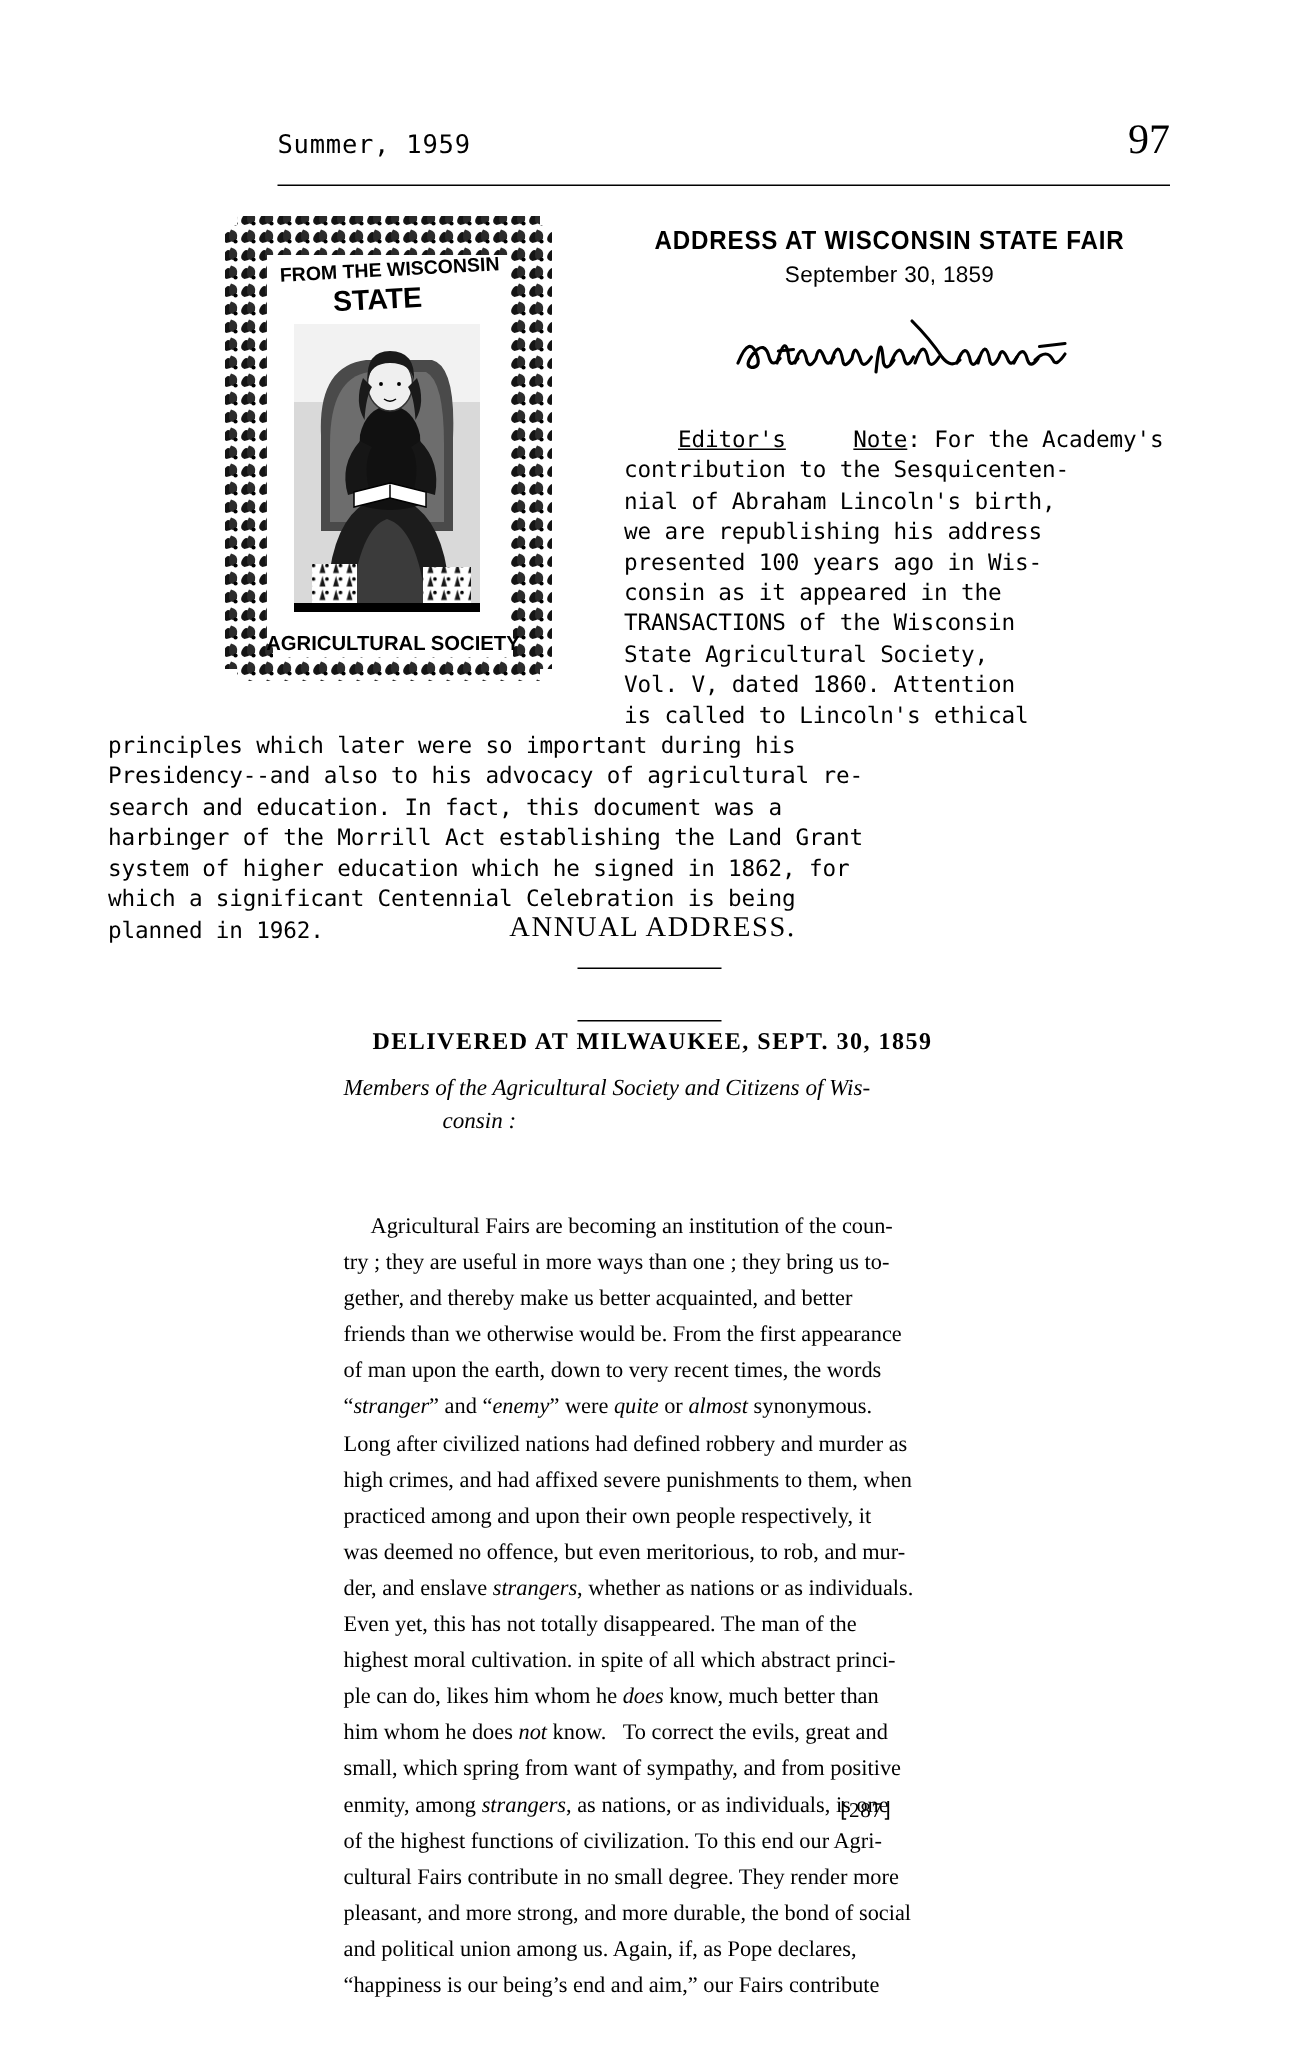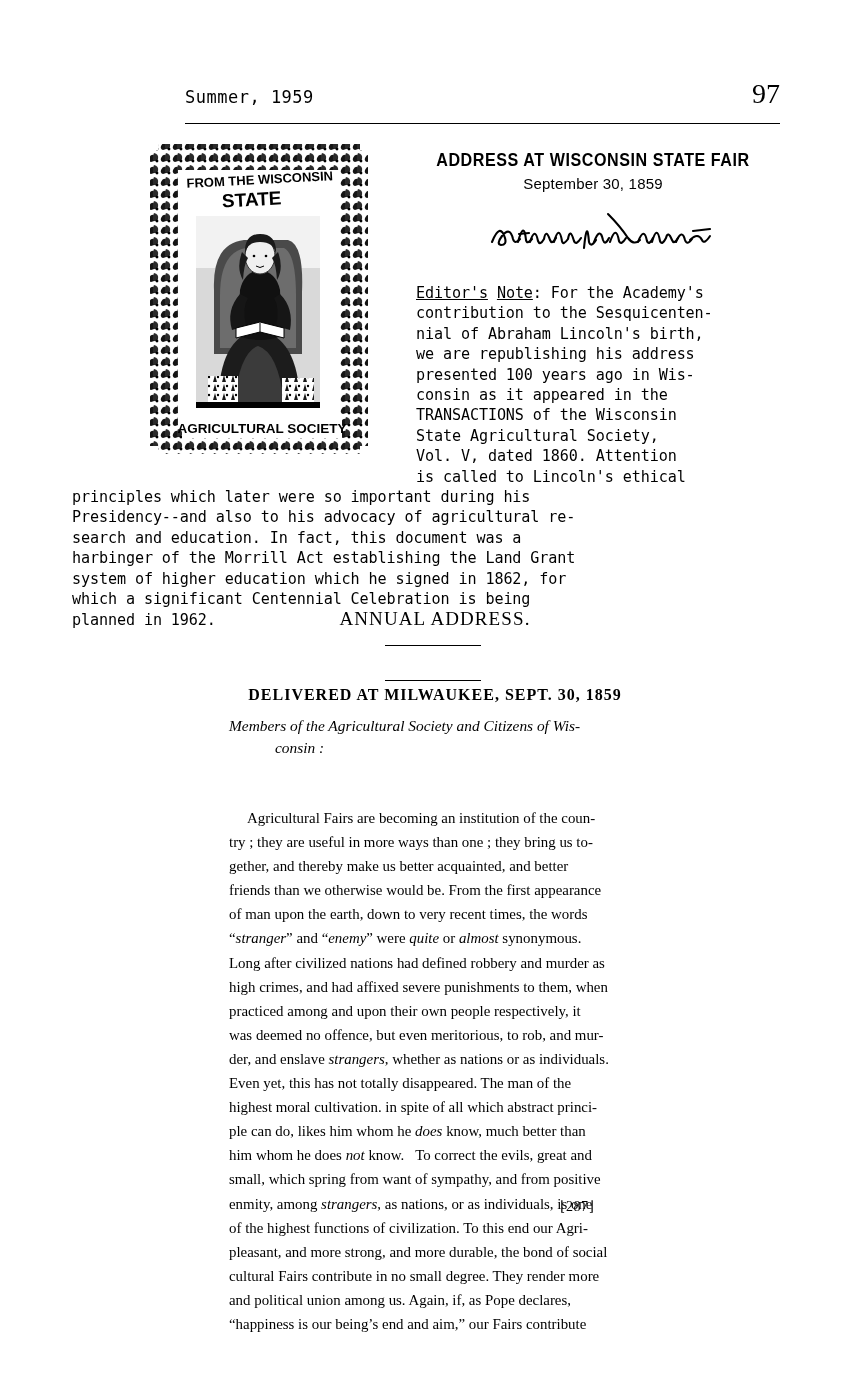--- a/index.html
+++ b/index.html
@@ -96,20 +96,21 @@
     font-family: "DejaVu Sans Mono", monospace;
     font-size: 15.1px;
     line-height: 20.4px;
     letter-spacing: -0.1px;
   }
   .ednote .ind {
     margin-left: 344px;
   }
   .ednote .lbl {
     text-decoration: underline;
+    margin-left: 36px;
   }
 
   
   .annual {
     position: absolute;
     left: 185px;
     top: 608px;
     width: 500px;
     text-align: center;
     font-family: "Liberation Serif", serif;
@@ -151,21 +152,21 @@
   .salutation {
     position: absolute;
     left: 229px;
     top: 715px;
     width: 420px;
     font-family: "Liberation Serif", serif;
     font-style: italic;
     font-size: 15.4px;
     line-height: 22px;
   }
-  .salutation .l2 { margin-left: 46px; }
+  .salutation .l2 { margin-left: 66px; }
 
   .body {
     position: absolute;
     left: 229px;
     top: 765px;
     width: 415px;
     font-family: "Liberation Serif", serif;
     font-size: 14.9px;
     line-height: 24.1px;
     text-align: left;
@@ -337,21 +338,21 @@
     <div class="ln">practiced among and upon their own people respectively, it</div>
     <div class="ln">was deemed no offence, but even meritorious, to rob, and mur-</div>
     <div class="ln">der, and enslave <i>strangers</i>, whether as nations or as individuals.</div>
     <div class="ln">Even yet, this has not totally disappeared.   The man of the</div>
     <div class="ln">highest moral cultivation. in spite of all which abstract princi-</div>
     <div class="ln">ple can do, likes him whom he <i>does</i> know, much better than</div>
     <div class="ln">him whom he does <i>not</i> know.&nbsp;&nbsp; To correct the evils, great and</div>
     <div class="ln">small, which spring from want of sympathy, and from positive</div>
     <div class="ln">enmity, among <i>strangers</i>, as nations, or as individuals, is one</div>
     <div class="ln">of the highest functions of civilization.   To this end our Agri-</div>
+    <div class="ln">cultural Fairs contribute in no small degree.   They render more</div>
     <div class="ln">pleasant, and more strong, and more durable, the bond of social</div>
-    <div class="ln">cultural Fairs contribute in no small degree.   They render more</div>
     <div class="ln">and political union among us.   Again, if, as Pope declares,</div>
     <div class="ln">“happiness is our being’s end and aim,” our Fairs contribute</div>
   </div>
 
   <div class="bracket">⌊287⌋</div>
 
 </div>
 
 </body></html>

